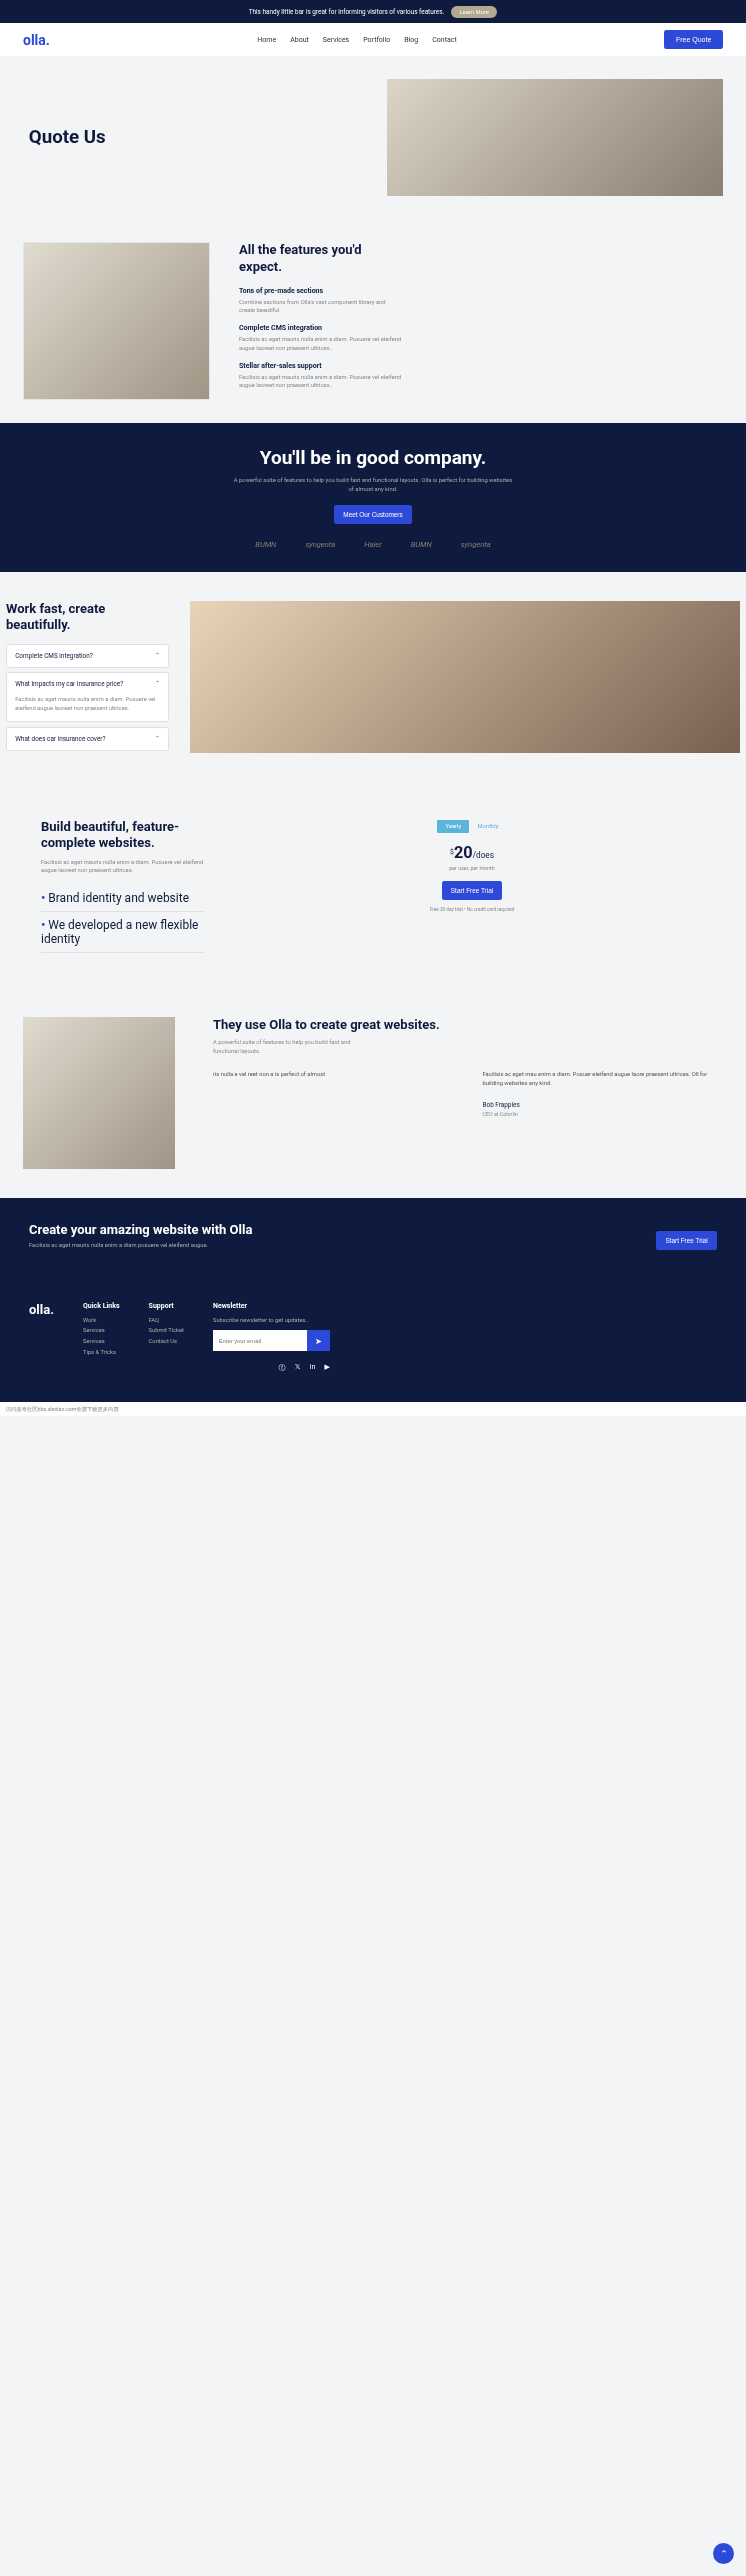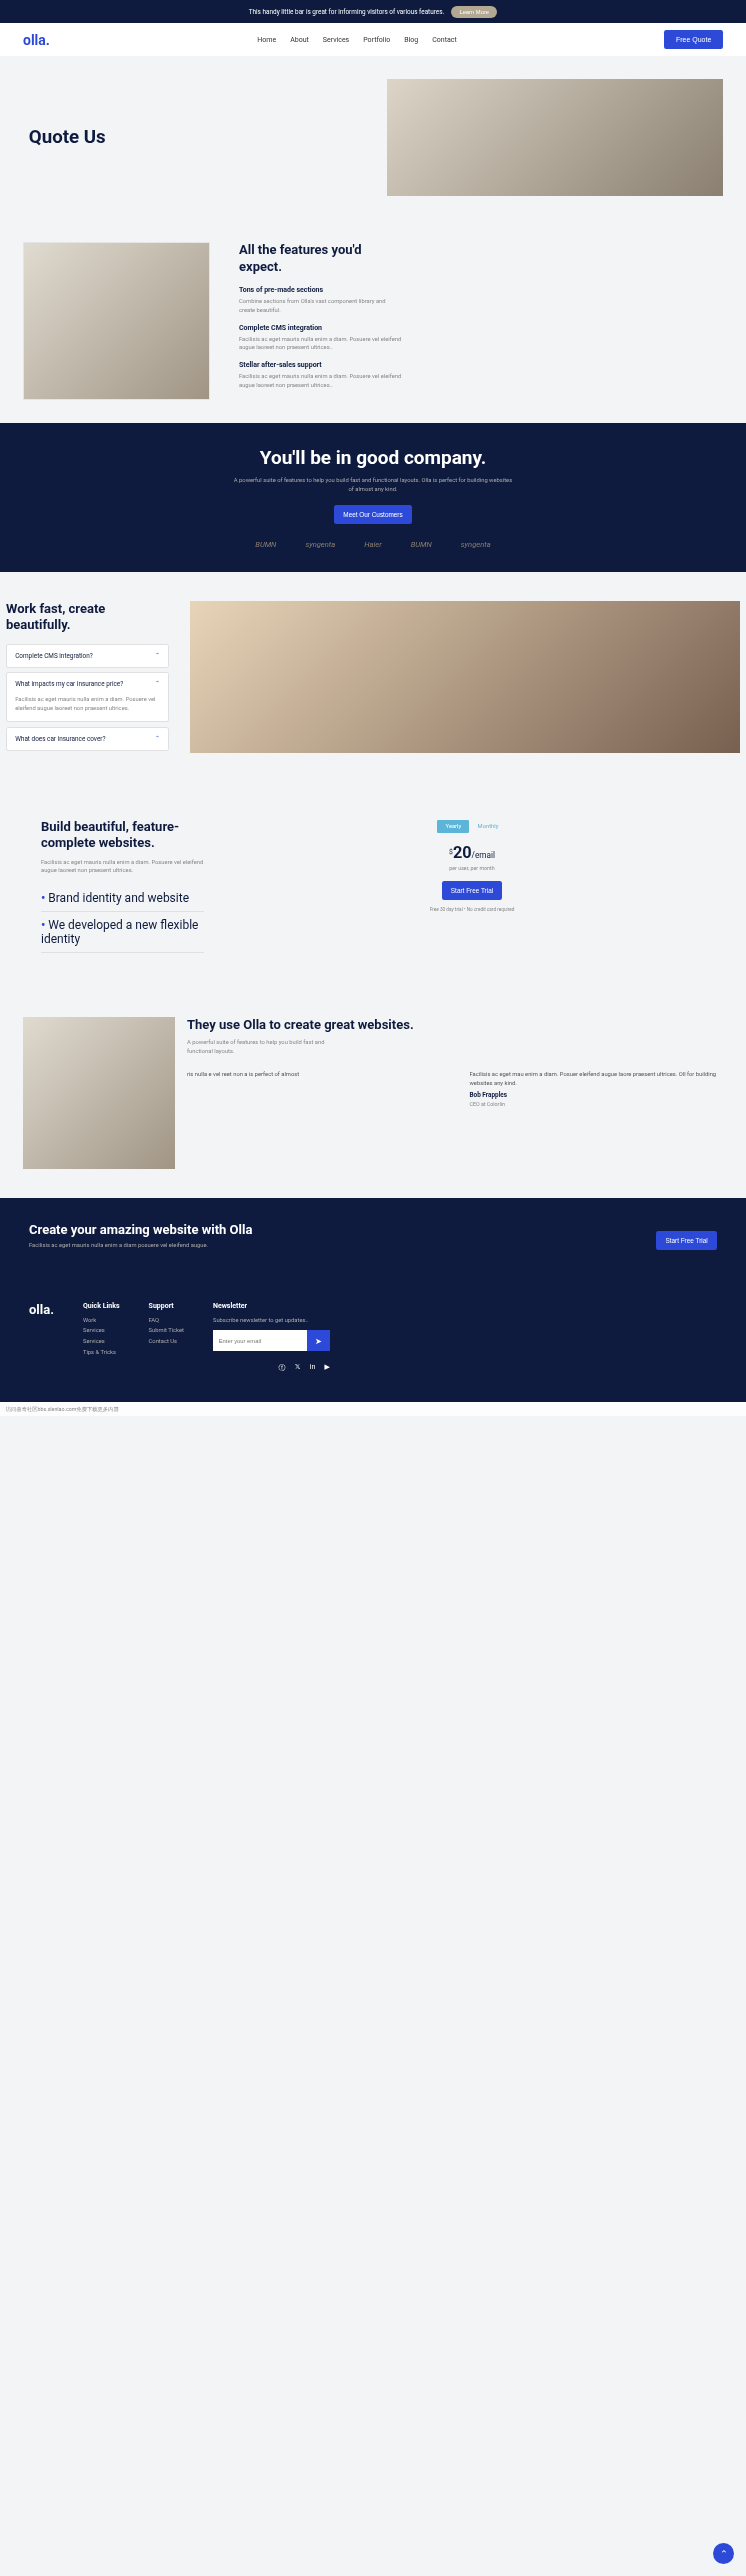--- a/index.html
+++ b/index.html
@@ -9,21 +9,21 @@
 .header{background:#fff;padding:7px 23px;display:flex;align-items:center;justify-content:space-between}
 .logo{font-size:14px;font-weight:700;color:#2c49d8}
 .nav{display:flex;gap:14px;font-size:7px}
 .nav a{text-decoration:none;color:#333;cursor:pointer}
 .quote-btn{background:#2c49d8;color:#fff;border:none;padding:5.8px 11.7px;border-radius:2.3px;font-size:7px;cursor:pointer}
 .hero{display:flex;padding:23px;align-items:center;gap:23px}
 .hero-left{flex:1;padding-left:5.8px}
 .hero-left h1{font-size:18.7px;font-weight:700}
 .hero-right{flex:1}
 .hero-img{width:100%;height:117px;background:linear-gradient(135deg,#dcd5c8,#8a7f70);position:relative;overflow:hidden}
-.section{padding:23px;display:flex;gap:29px;align-items:flex-start}
+.section{padding:23px;display:flex;gap:29px;align-items:center}
 .section-img{width:187px;height:158px;background:linear-gradient(135deg,#e0dbd0,#a09585);border:0.6px solid #e5e5e5}
 .features{flex:1;max-width:163px}
 .features h2{font-size:13px;font-weight:700;margin-bottom:10.5px;line-height:1.3}
 .feat{margin-bottom:9.3px}
 .feat h4{font-size:7px;font-weight:700;margin-bottom:2.9px}
 .feat p{font-size:5.8px;color:#888;line-height:1.5}
 .company{background:#0e1b3e;color:#fff;padding:23px;text-align:center}
 .company h2{font-size:19px;font-weight:700;margin-bottom:7px}
 .company p{font-size:5.8px;color:#aaa;max-width:280px;margin:0 auto 11.7px;line-height:1.5}
 .meet-btn{background:#2c49d8;color:#fff;border:none;padding:5.8px 9.3px;border-radius:2.3px;font-size:6.4px;cursor:pointer}
@@ -45,28 +45,28 @@
 .pricing-right{flex:1;text-align:center}
 .tabs{display:inline-flex;margin-bottom:10.5px}
 .tab{padding:3.5px 8.2px;font-size:5.8px;cursor:pointer}
 .tab.active{background:#5bb5d8;color:#fff;border-radius:1.2px}
 .tab.inactive{color:#5bb5d8}
 .price{font-size:8.2px}
 .price-num{font-size:16.3px;font-weight:700}
 .price-sub{font-size:5.3px;color:#888;margin-top:2.3px}
 .trial-btn{background:#2c49d8;color:#fff;border:none;padding:5.8px 9.3px;border-radius:2.3px;font-size:6.4px;margin-top:10.5px;cursor:pointer}
 .trial-note{font-size:4.7px;color:#888;margin-top:7px}
-.testimonial{padding:29px 23px;display:flex;gap:12px}
+.testimonial{padding:29px 23px;display:flex;gap:38px}
 .test-img{width:152px;height:152px;background:linear-gradient(135deg,#e0dbd0,#a09585)}
 .test-content{flex:1}
 .test-content h2{font-size:13px;font-weight:700;line-height:1.2;margin-bottom:5.8px}
 .test-content>p{font-size:5.8px;color:#888;line-height:1.5;margin-bottom:14.6px;max-width:152px}
 .test-cols{display:flex;gap:29px;font-size:5.8px;color:#555;line-height:1.6}
 .test-col{flex:1}
-.test-name{font-weight:700;color:#0e1b3e;margin-top:1px;font-size:6.4px}
+.test-name{font-weight:400;color:#0e1b3e;margin-top:11px;font-size:6.4px}
 .test-role{font-size:5.3px;color:#888}
 .cta{background:#0e1b3e;color:#fff;padding:23px 29px;display:flex;justify-content:space-between;align-items:center}
 .cta h2{font-size:13px;font-weight:700;margin-bottom:4.7px}
 .cta p{font-size:5.8px;color:#aaa}
 .footer{background:#0e1b3e;color:#fff;padding:29px}
 .footer-cols{display:flex;gap:29px}
 .footer-logo{font-size:13px;font-weight:700}
 .footer-col h4{font-size:7px;font-weight:700;margin-bottom:7px}
 .footer-col a{display:block;font-size:5.8px;color:#aaa;text-decoration:none;margin-bottom:4.7px;cursor:pointer}
 .footer-col p{font-size:5.8px;color:#aaa;margin-bottom:7px}
@@ -171,21 +171,21 @@
     <p>Facilisis ac eget mauris nulla enim a diam. Posuere vel eleifend augue laoreet non praesent ultrices.</p>
     <div class="bullet">Brand identity and website</div>
     <div class="bullet">We developed a new flexible identity</div>
   </div>
   <div class="pricing-right">
     <div class="tabs">
       <div class="tab active">Yearly</div>
       <div class="tab inactive">Monthly</div>
     </div>
     <div class="price">
-      <sup>$</sup><span class="price-num">20</span><span>/email</span>
+      <sup>$</sup><span class="price-num">20</span><span>/does</span>
     </div>
     <div class="price-sub">per user, per month</div>
     <button class="trial-btn">Start Free Trial</button>
     <div class="trial-note">Free 30 day trial • No credit card required</div>
   </div>
 </section>
 
 <section class="testimonial">
   <div class="test-img"></div>
   <div class="test-content">

